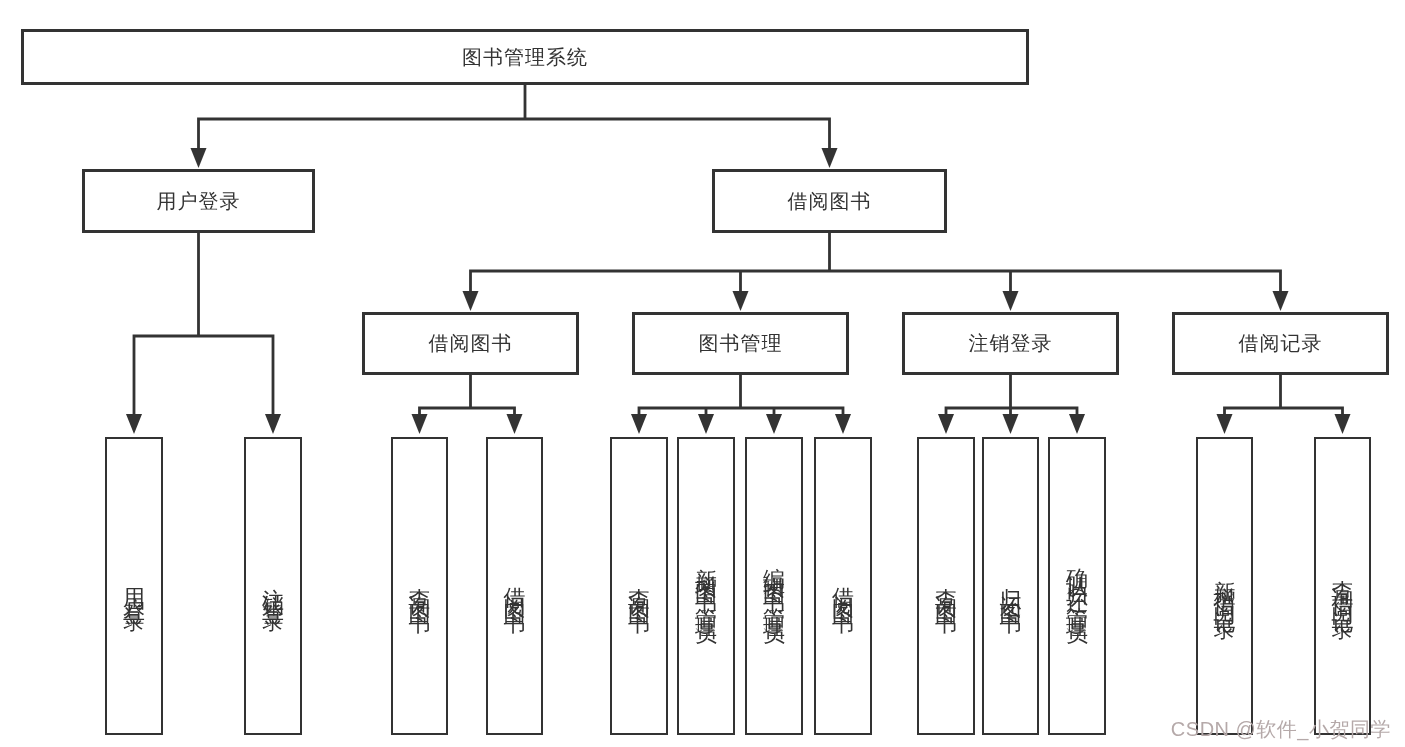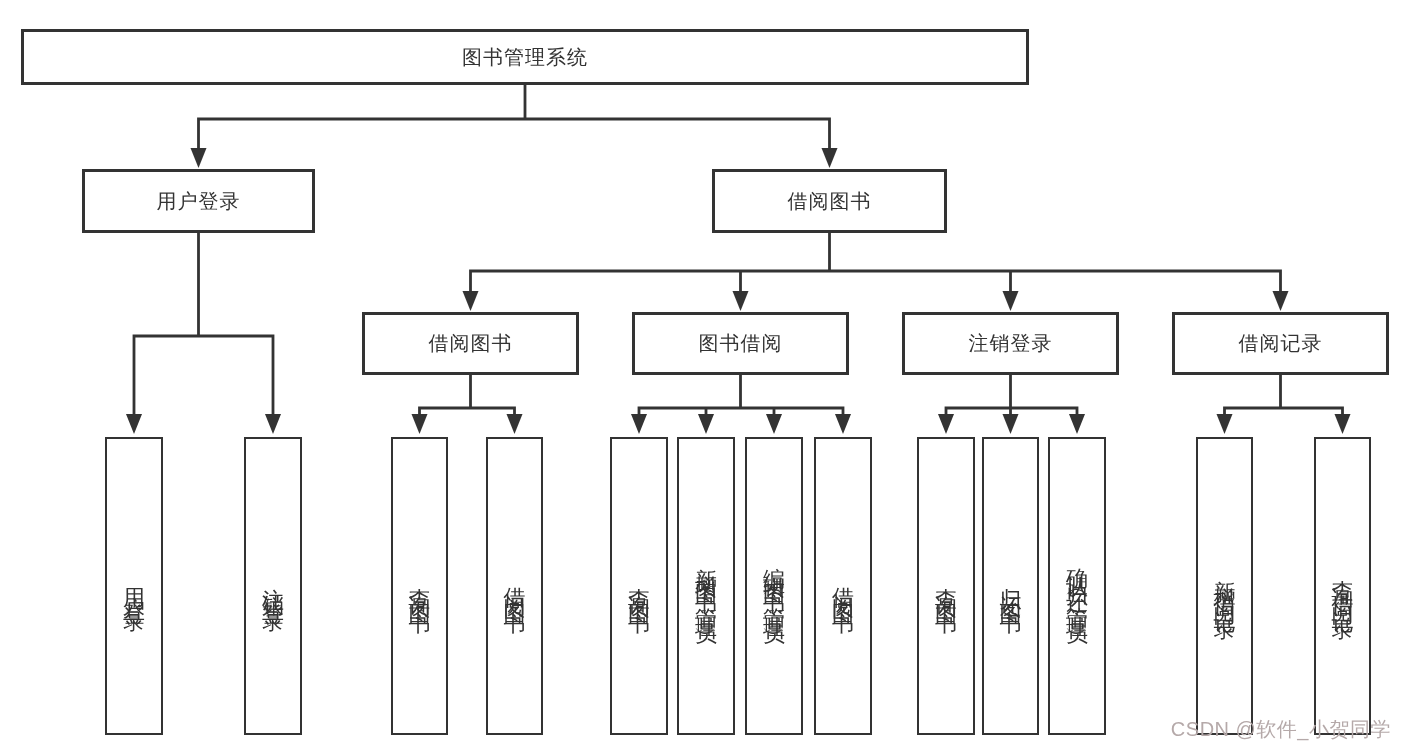--- a/index.html
+++ b/index.html
@@ -138,21 +138,21 @@
     <span>用户登录</span>
   </div>
   <div class="node h-node n-mgmt">
     <span>借阅图书</span>
   </div>
 
   <div class="node h-node n-rec">
     <span>借阅图书</span>
   </div>
   <div class="node h-node n-bor">
-    <span>图书借阅</span>
+    <span>图书管理</span>
   </div>
   <div class="node h-node n-cur">
     <span>注销登录</span>
   </div>
   <div class="node h-node n-his">
     <span>借阅记录</span>
   </div>
 
   <div class="node leaf l-01">
     <span>用户登录</span>

